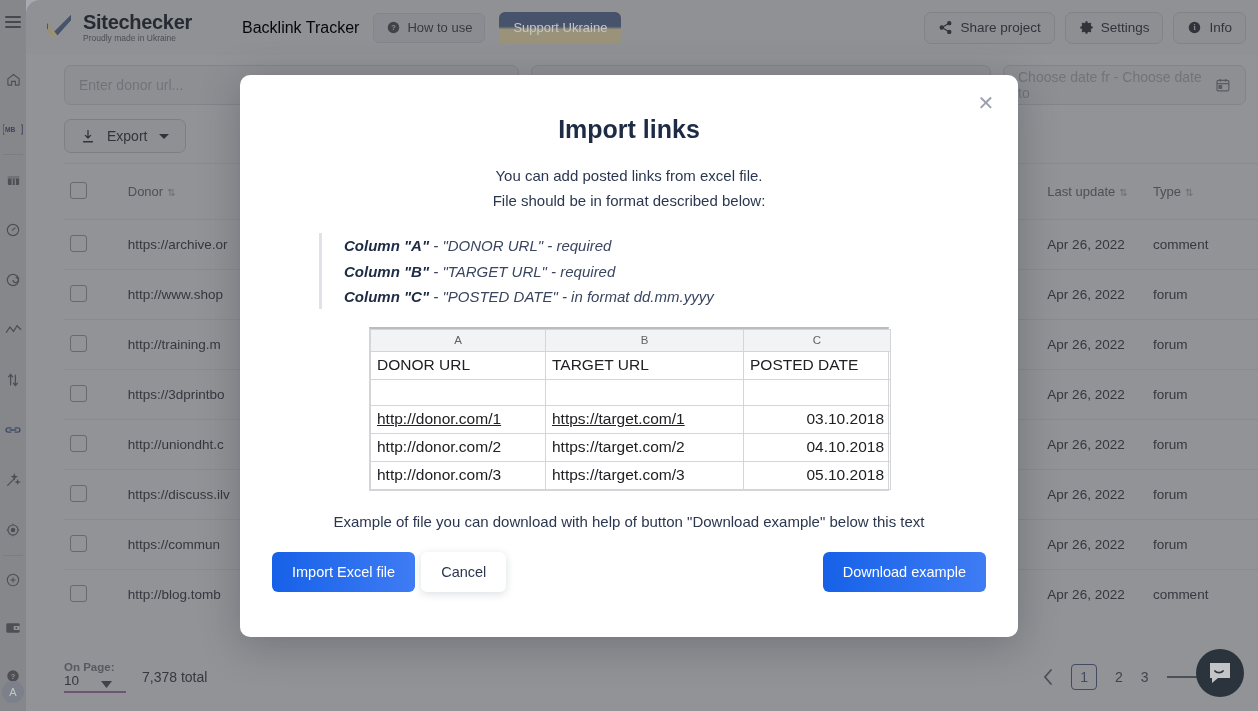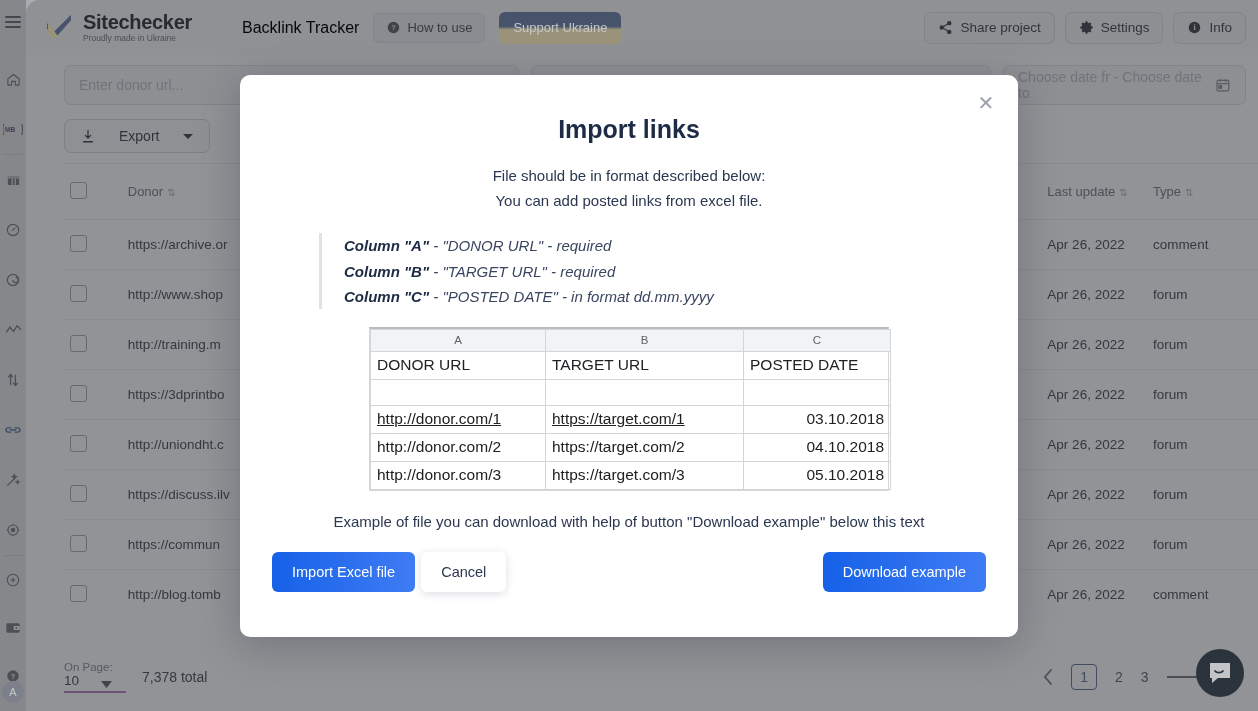--- a/index.html
+++ b/index.html
@@ -104,21 +104,21 @@
   }
   .inp.donor { width: 455px; }
   .inp.mid { width: 460px; justify-content: space-between; }
   .inp.date { flex: 1; justify-content: space-between; }
 
   .subbar {
     display: flex; align-items: center;
     padding: 4px 12px 10px 38px; gap: 12px;
   }
   .btn-outline {
-    display: inline-flex; align-items: center; gap: 24px;
+    display: inline-flex; align-items: center; gap: 12px;
     height: 34px; padding: 1px 16px; border-radius: 7px;
     border: 1px solid #9ea3ab; background: #b5b9bf;
     font-size: 14px; color: #343d52;
   }
   .subbar-right { margin-left: auto; display: flex; align-items: center; gap: 16px; }
   .btn-primary {
     display: inline-flex; align-items: center; gap: 8px;
     height: 34px; padding: 0 16px; border-radius: 7px;
     background: #2f5fc4; color: #fff; font-size: 14px; border: none;
   }
@@ -145,21 +145,21 @@
   .col-last { width: 95px; }
   .col-type { width: 100px; }
   .sort { color: #868b97; font-size: 10px; margin-left: 4px; }
 
   
   .footer {
     position: absolute; left: 38px; right: 0; bottom: 18px;
     display: flex; align-items: center;
     padding-right: 16px;
   }
-  .onpage-label { font-size: 11.5px; color: #6a7080; }
+  .onpage-label { font-size: 11.5px; color: #6a7080; font-weight: bold; }
   .onpage {
     display: flex; align-items: flex-end; gap: 22px;
     border-bottom: 2px solid #d946ef; padding-bottom: 3px; width: 62px;
     font-size: 13.5px; color: #3b4356;
   }
   .total { font-size: 14px; color: #3b4356; margin-left: 16px; }
   .pager { margin-left: auto; display: flex; align-items: center; gap: 18px; font-size: 14px; color: #4a5costume; }
   .pager span { color: #4a5264; font-size: 14px; }
   .pg-cur {
     width: 26px; height: 26px; border: 1.5px solid #2f5fc4; border-radius: 4px;
@@ -586,22 +586,22 @@
   </div>
 
   <div class="overlay"></div>
 
   <div class="modal">
     <div class="modal-close">✕</div>
 
     <div class="modal-title">Import links</div>
 
     <div class="modal-lead">
+      <div>You can add posted links from excel file.</div>
       <div>File should be in format described below:</div>
-      <div>You can add posted links from excel file.</div>
     </div>
 
     <div class="spec">
       <div class="spec-line">
         <b>Column "A"</b>
         <span class="plain">- "DONOR URL" - required</span>
       </div>
       <div class="spec-line">
         <b>Column "B"</b>
         <span class="plain">- "TARGET URL" - required</span>

